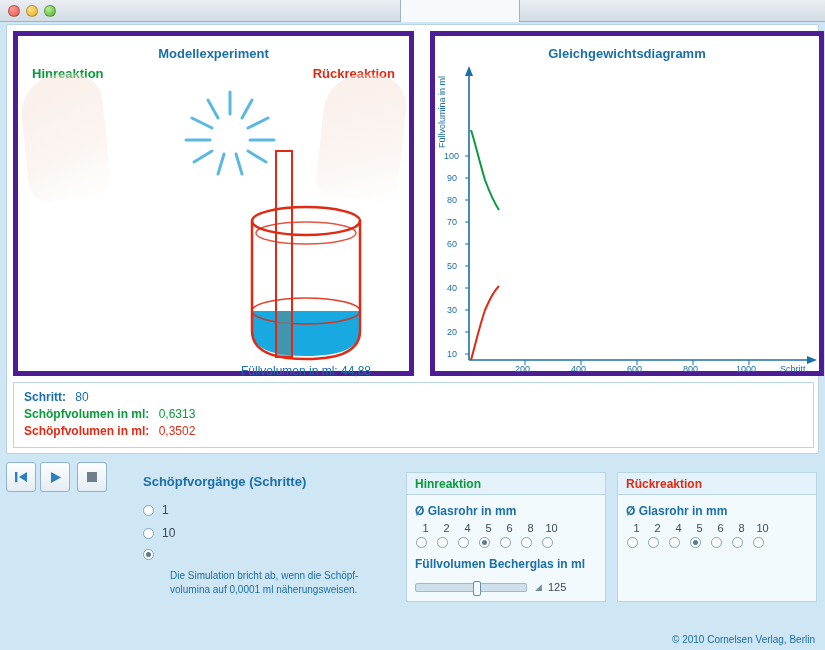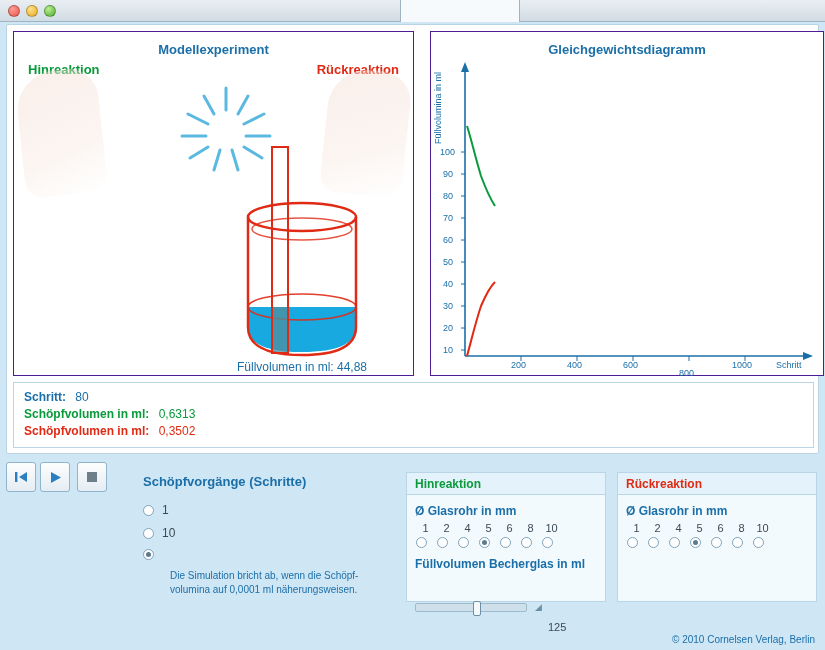--- a/index.html
+++ b/index.html
@@ -45,21 +45,21 @@
     left: 6px; top: 24px;
     width: 813px; height: 430px;
     background: #ffffff;
     border: 1px solid #b9d3e4;
     border-radius: 2px;
   }
 
   
   .panel {
     position: absolute;
-    border: 1px solid #4c1d95;
+    border: 5px solid #4c1d95;
     background: #fff;
   }
   #panel-model { left: 6px; top: 6px; width: 401px; height: 345px; }
   #panel-diagram { left: 423px; top: 6px; width: 394px; height: 345px; }
   .panel-title {
     text-align: center;
     color: #1b6fa8;
     font-weight: bold;
     font-size: 13px;
     padding-top: 10px;
@@ -162,21 +162,21 @@
   .slider-track {
     width: 112px; height: 9px; background: #cfe0ea;
     border: 1px solid #9dbbcd; border-radius: 2px; position: relative;
   }
   .slider-thumb {
     position: absolute; left: 57px; top: -3px;
     width: 8px; height: 15px; background: #f4f9fc;
     border: 1px solid #6d90a6; border-radius: 2px;
   }
   .slider-caret { margin: 0 6px 0 8px; color: #6d90a6; font-size: 9px; }
-  .slider-val { font-size: 11px; color: #3b4a54; margin-top: 40px; }
+  .slider-val { font-size: 11px; color: #3b4a54; }
 
   #copyright {
     position: absolute; right: 10px; top: 172px;
     color: #1b6fa8; font-size: 10px;
   }
 </style>
 </head>
 <body>
 
 <div id="titlebar">
@@ -274,21 +274,21 @@
     <div class="ax-lab" style="left:12px;top:225px;">50</div>
     <div class="ax-lab" style="left:12px;top:203px;">60</div>
     <div class="ax-lab" style="left:12px;top:181px;">70</div>
     <div class="ax-lab" style="left:12px;top:159px;">80</div>
     <div class="ax-lab" style="left:12px;top:137px;">90</div>
     <div class="ax-lab" style="left:9px;top:115px;">100</div>
 
     <div class="ax-lab" style="left:80px;top:328px;">200</div>
     <div class="ax-lab" style="left:136px;top:328px;">400</div>
     <div class="ax-lab" style="left:192px;top:328px;">600</div>
-    <div class="ax-lab" style="left:248px;top:328px;margin-top:8px;">800</div>
+    <div class="ax-lab" style="left:248px;top:328px;">800</div>
     <div class="ax-lab" style="left:301px;top:328px;">1000</div>
     <div class="ax-lab" style="left:345px;top:328px;">Schritt</div>
   </div>
 
   <div id="readout">
     <div>
       <span class="lbl c-blue">Schritt:</span>
       <span class="c-blue" style="margin-left:6px;">80</span>
     </div>
     <div>

